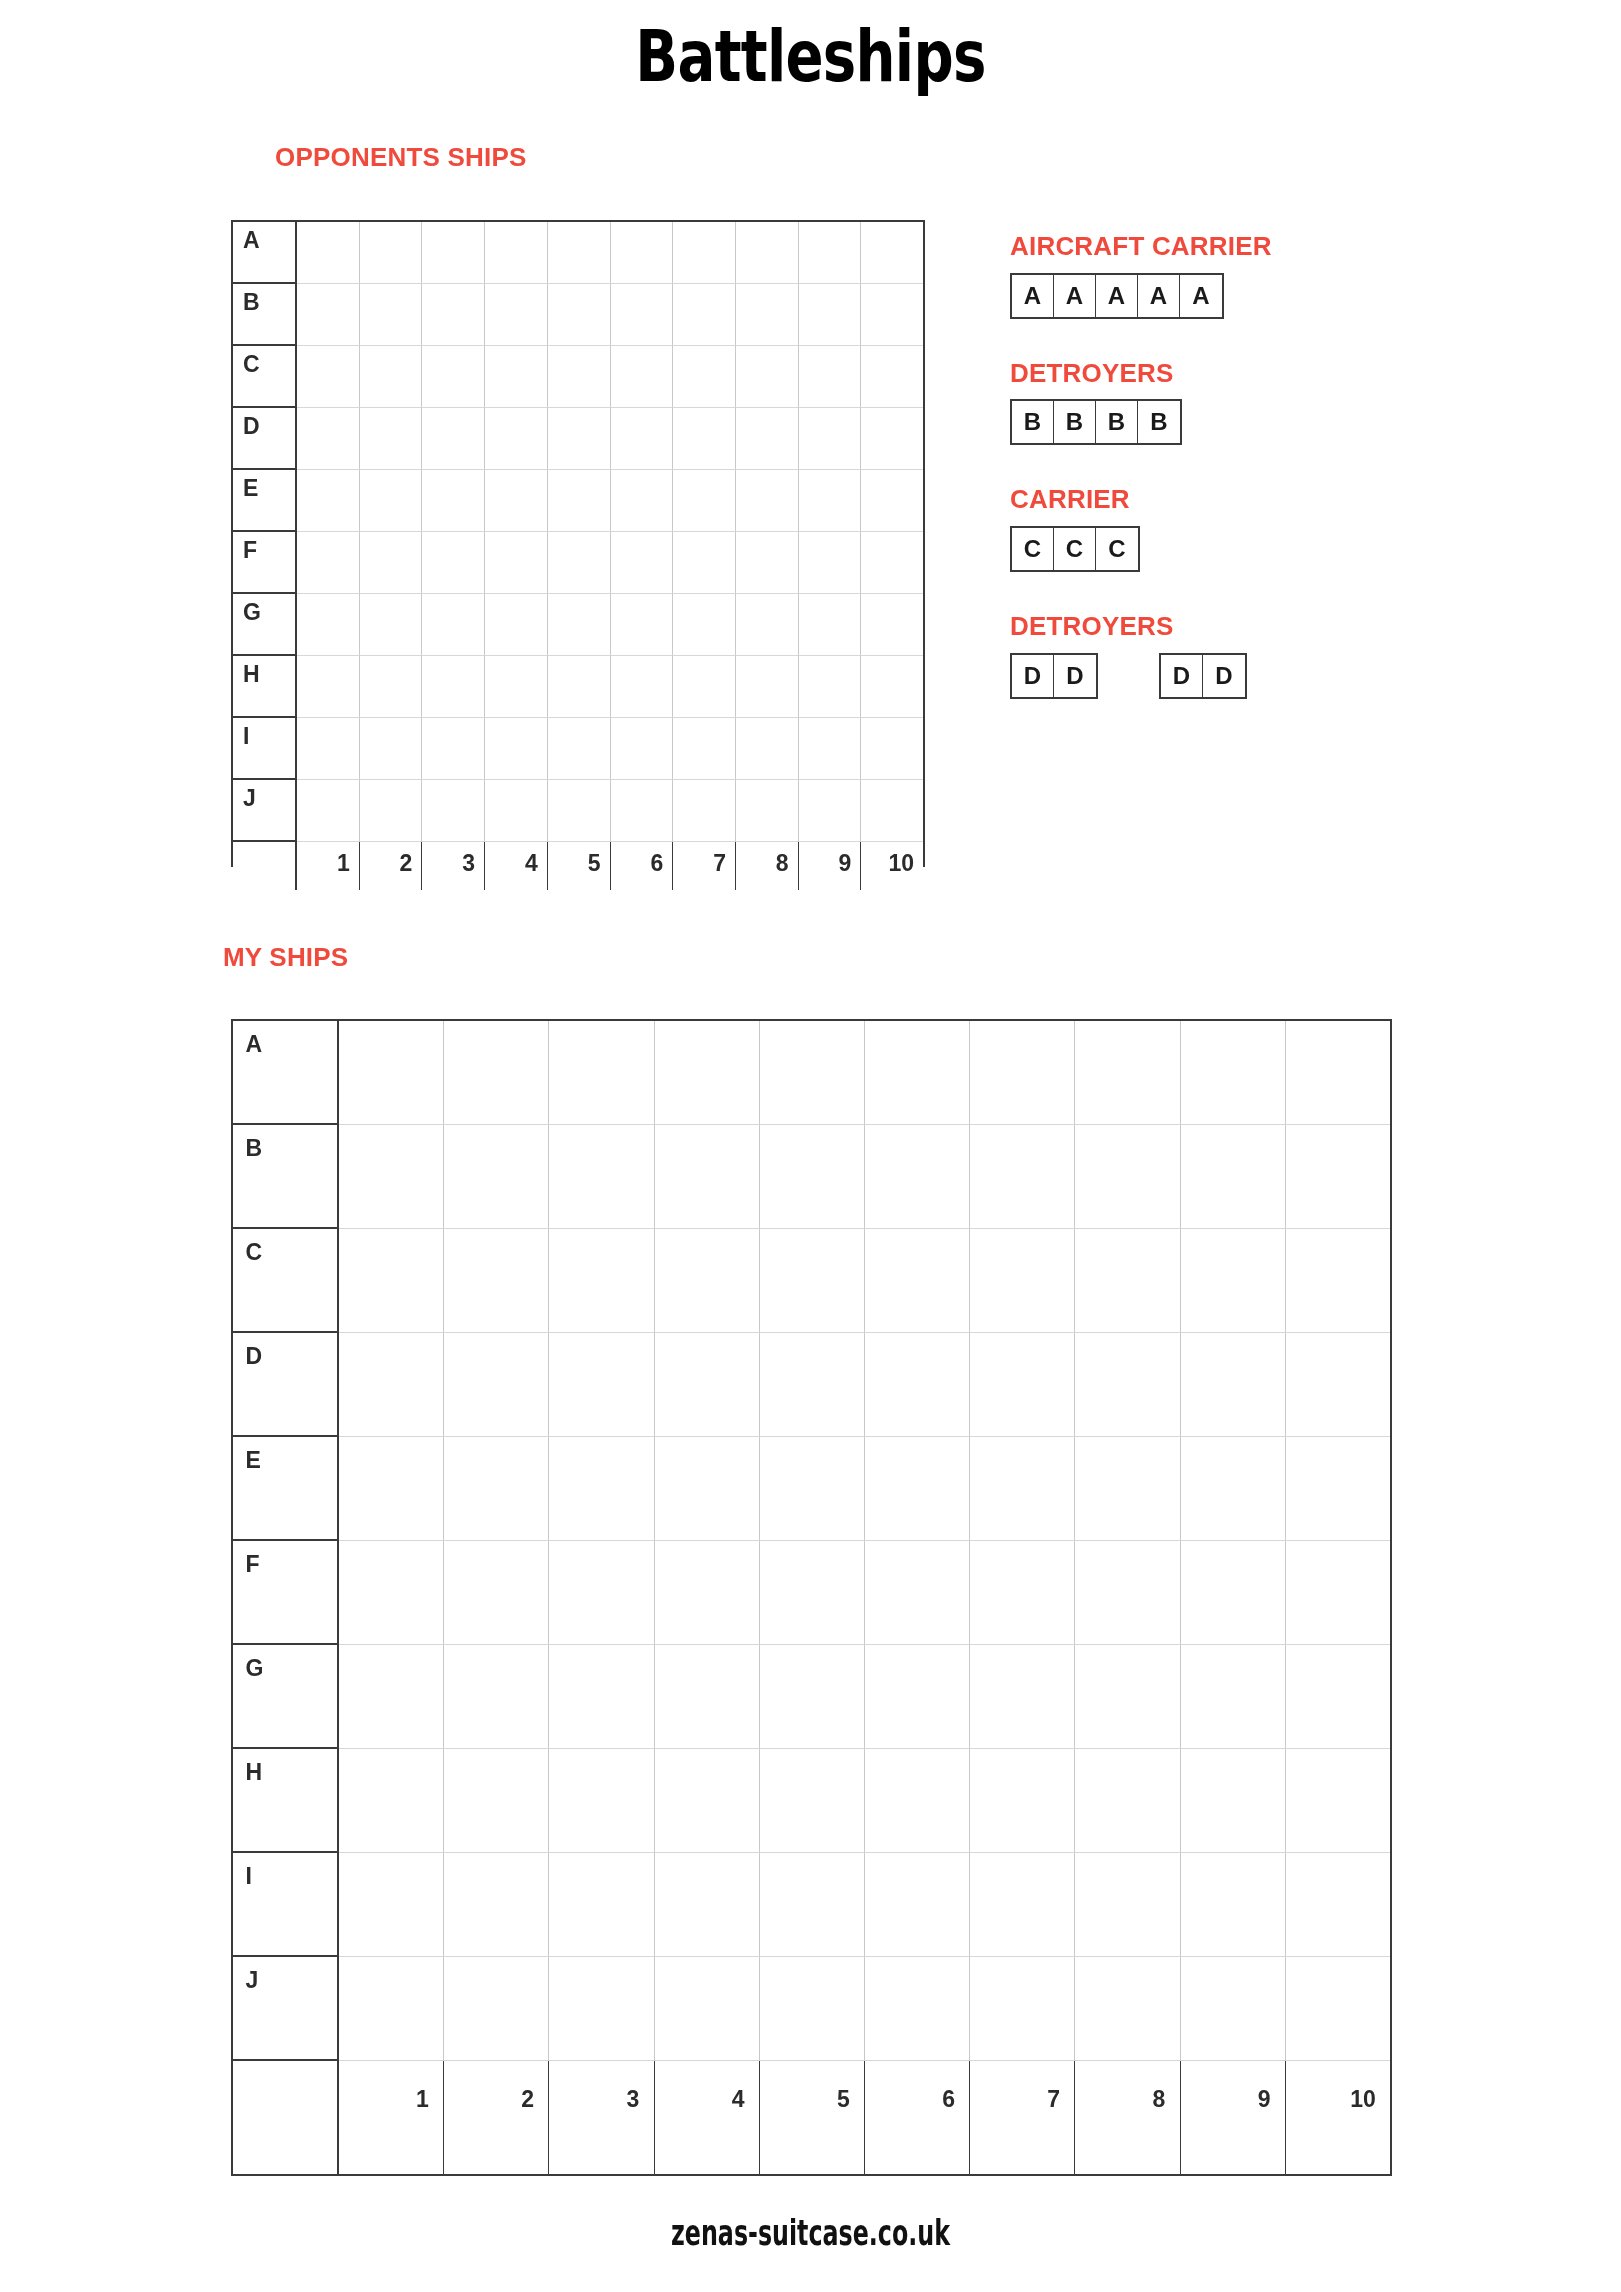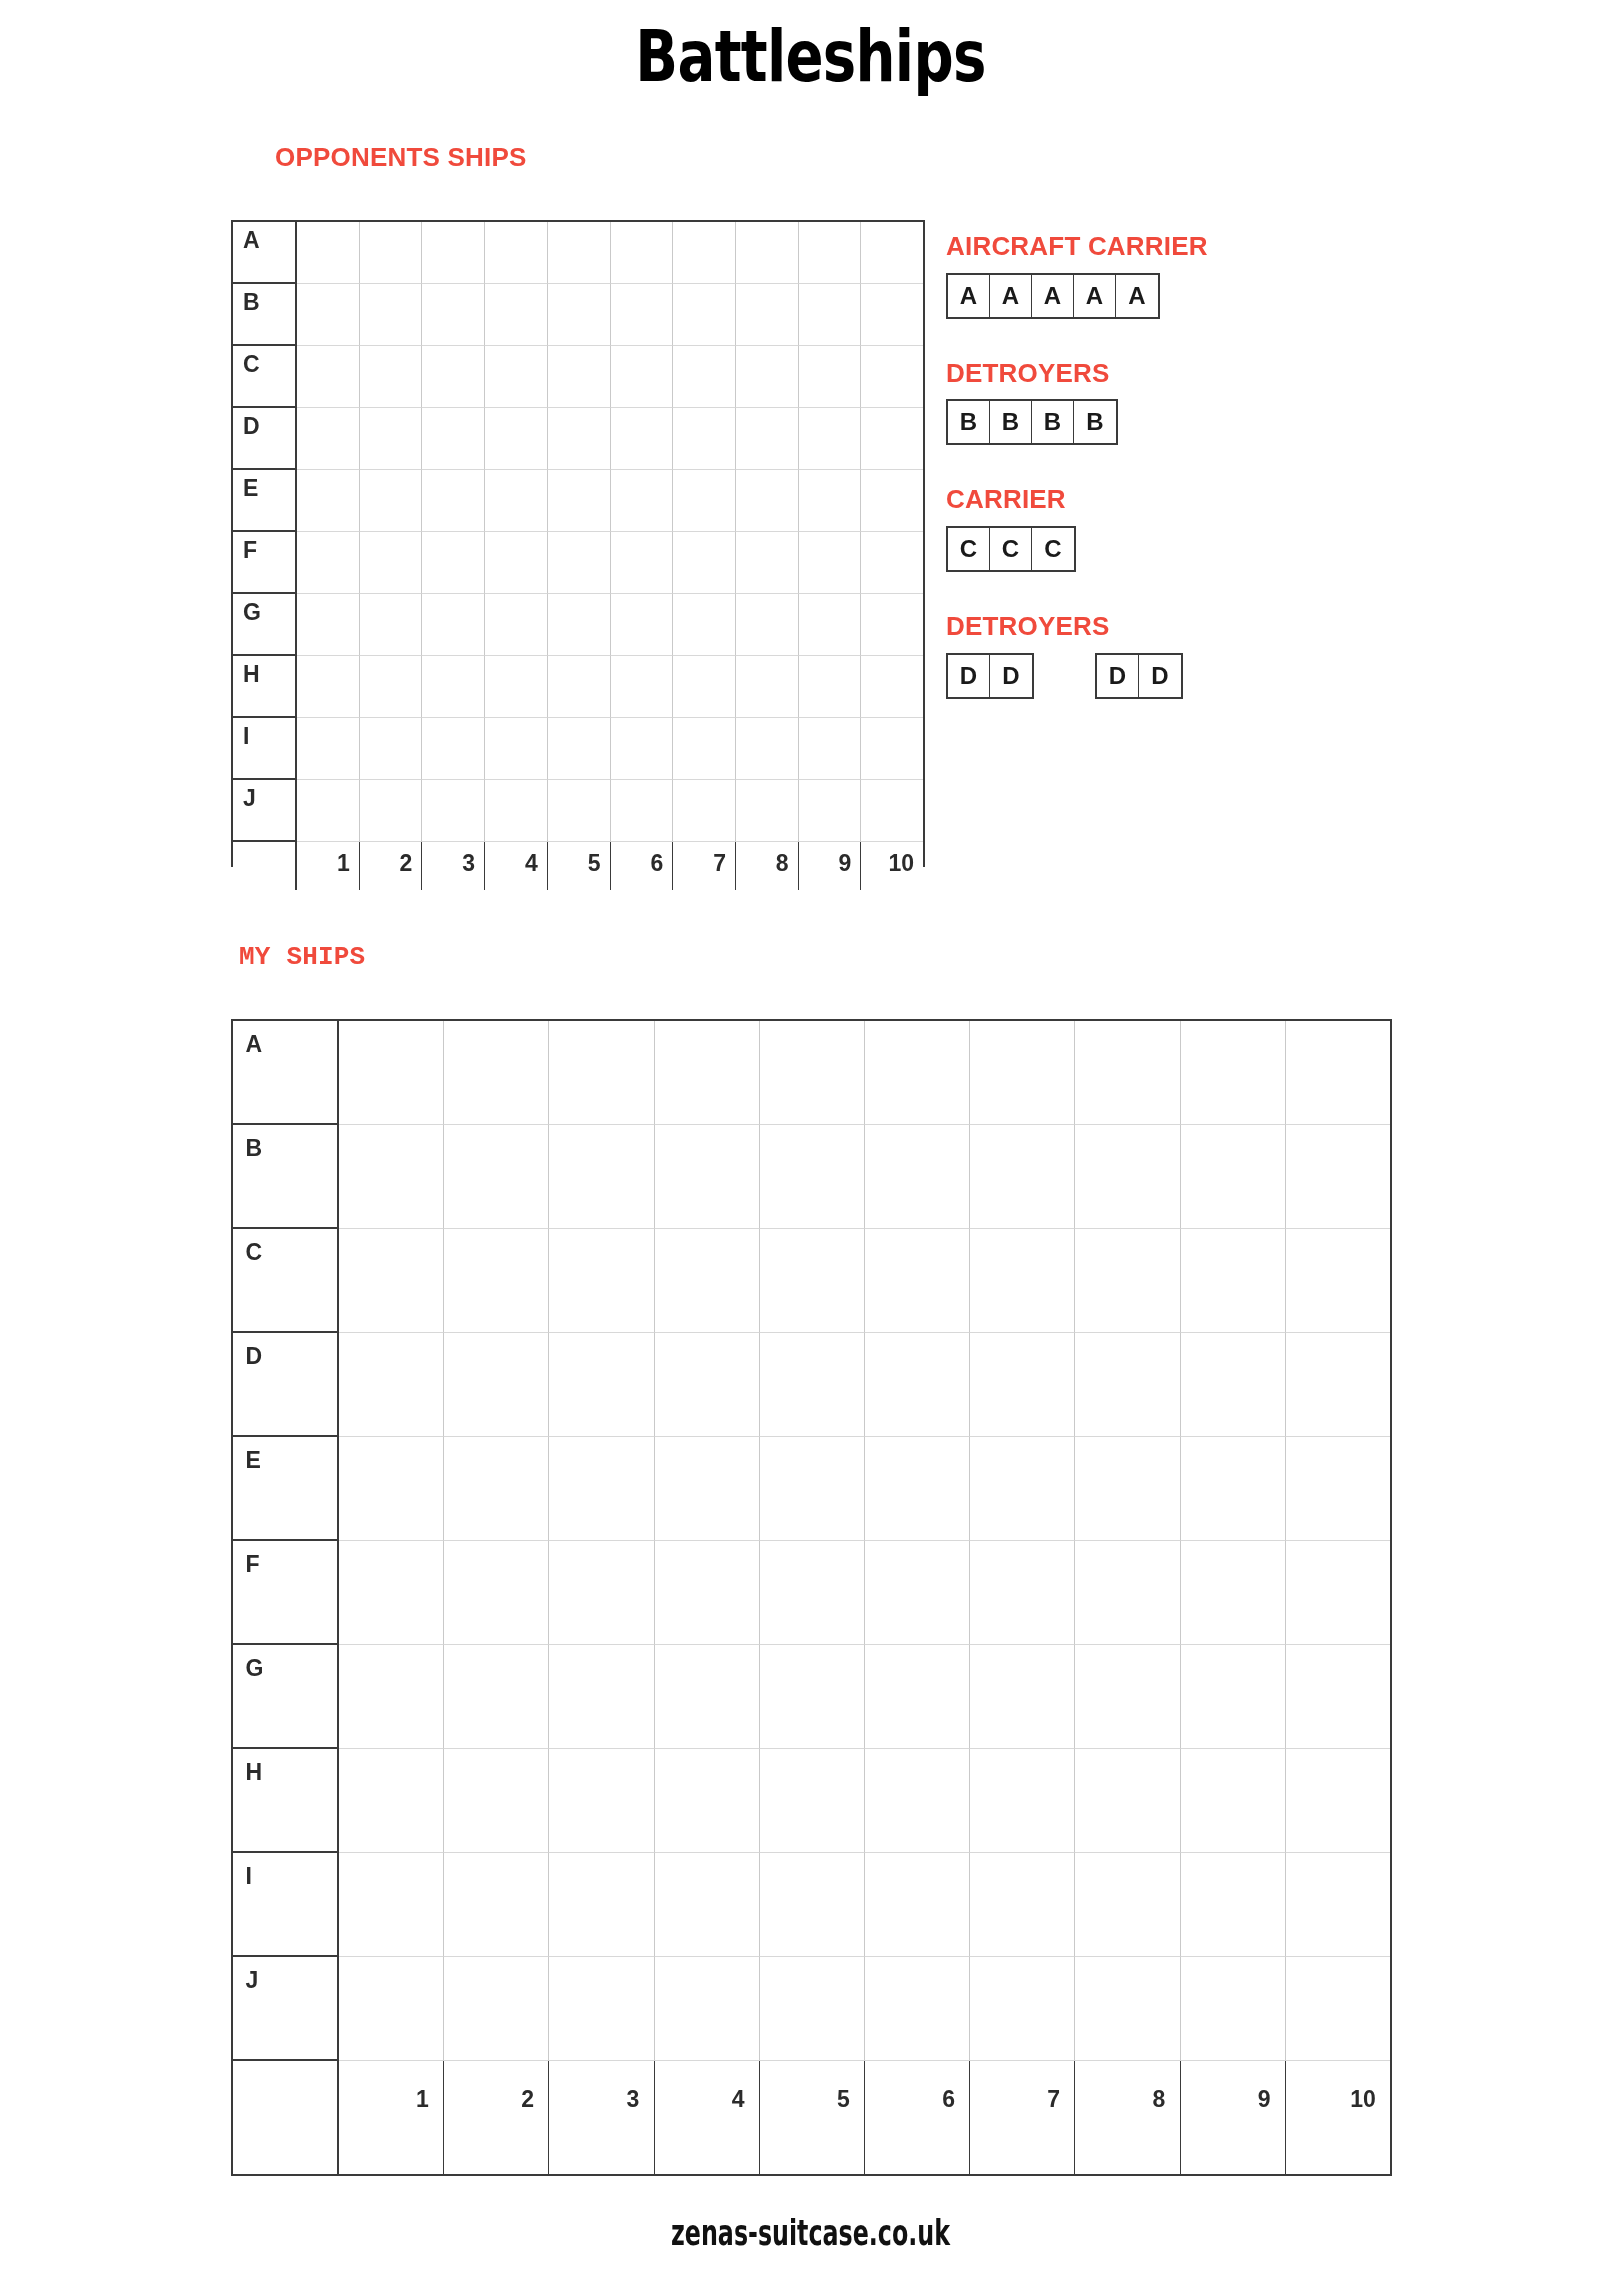--- a/index.html
+++ b/index.html
@@ -38,21 +38,21 @@
   .section-label {
     position: absolute;
     font-family: "Liberation Sans", sans-serif;
     font-weight: 700;
     font-size: 26px;
     letter-spacing: 0.2px;
     color: #f04a3c;
     white-space: nowrap;
   }
   #label-opponents { left: 231px; top: 142px; margin-left: 44px; }
-  #label-myships   { left: 239px; top: 942px; font-family: Liberation Mono, monospace; }
+  #label-myships   { left: 223px; top: 942px; }
 
   
   .grid-board {
     position: absolute;
     border: 2.7px solid #3a3a3a;
     background: #ffffff;
   }
   .grid-row {
     display: flex;
     width: 100%;
@@ -123,21 +123,21 @@
   #board-mine .num-row .row-label-cell { height: 113px; }
   #board-mine .num-row .grid-cell {
     font-size: 23px;
     text-align: right;
     padding: 25px 14.3px 0 0;
   }
 
   
   .ship-legend {
     position: absolute;
-    left: 946px;
+    left: 1010px;
     top: 231px;
     width: 376px;
   }
   .ship-entry { margin-bottom: 39px; }
   .ship-entry:last-child { margin-bottom: 0; }
   .ship-name {
     font-weight: 700;
     font-size: 26px;
     color: #f04a3c;
     letter-spacing: 0.2px;

